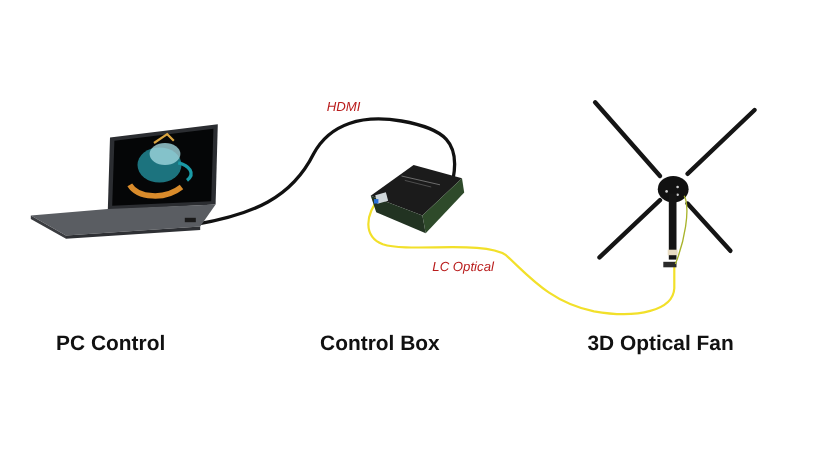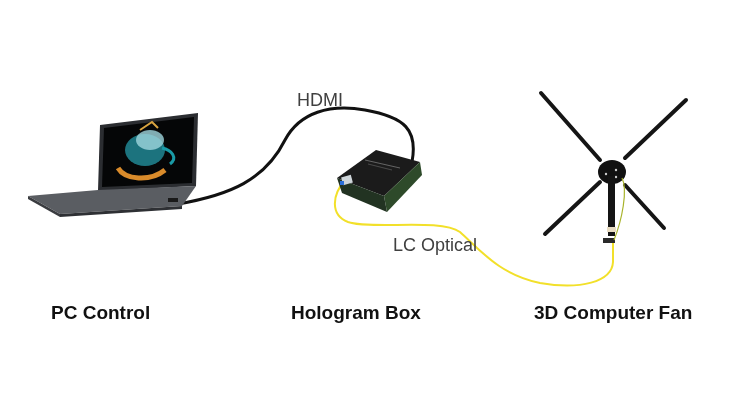--- a/index.html
+++ b/index.html
@@ -1,19 +1,19 @@
 <!DOCTYPE html>
 <html><head>
 <meta charset="utf-8">
 <style>
   html, body { margin: 0; padding: 0; background: #ffffff; }
   body { width: 750px; height: 414px; position: relative; overflow: hidden; font-family: "Liberation Sans", sans-serif; }
   .canvas { position: absolute; left: 0; top: 0; width: 750px; height: 414px; }
   .label { position: absolute; font-family: "Liberation Sans", sans-serif; color: #111111; font-weight: bold; font-size: 19px; white-space: nowrap; }
-  .cable-label { position: absolute; font-family: "Liberation Sans", sans-serif; color: #404040; font-size: 18px; white-space: nowrap; }
+  .cable-label { position: absolute; font-family: "Liberation Sans", sans-serif; color: #b91c1c; font-size: 12px; white-space: nowrap; font-style: italic; }
 </style>
 </head>
 <body>
 
 <svg class="canvas" width="750" height="414" viewBox="0 0 750 414" xmlns="http://www.w3.org/2000/svg">
 
   <path d="M 178 204 C 230 195, 265 180, 285 140 C 300 112, 330 104, 365 110 C 405 117, 418 130, 412 162" fill="none" stroke="#111111" stroke-width="3" stroke-linecap="round"></path>
 
   <path d="M 345 180 C 332 195, 330 215, 348 222 C 372 230, 440 218, 460 232 C 480 250, 500 275, 540 283 C 580 290, 612 282, 613 262 L 613 240" fill="none" stroke="#f2e02a" stroke-width="2" stroke-linecap="round"></path>
 
@@ -57,14 +57,14 @@
     <rect x="607" y="227" width="9" height="5" fill="#e8dcc2"></rect>
     <rect x="603" y="238" width="12" height="5" fill="#2a2a2a"></rect>
     <path d="M 622 178 C 628 190, 622 220, 614 240" stroke="#a8b32a" stroke-width="1.2" fill="none"></path>
   </g>
 </svg>
 
 <span class="cable-label" style="left:297px; top:90px;">HDMI</span>
 <span class="cable-label" style="left:393px; top:235px;text-align:right;">LC Optical</span>
 
 <span class="label" style="left:51px; top:302px;">PC Control</span>
-<span class="label" style="left:291px; top:302px;">Hologram Box</span>
-<span class="label" style="left:534px; top:302px;">3D Computer Fan</span>
+<span class="label" style="left:291px; top:302px;">Control Box</span>
+<span class="label" style="left:534px; top:302px;">3D Optical Fan</span>
 
 </body></html>

